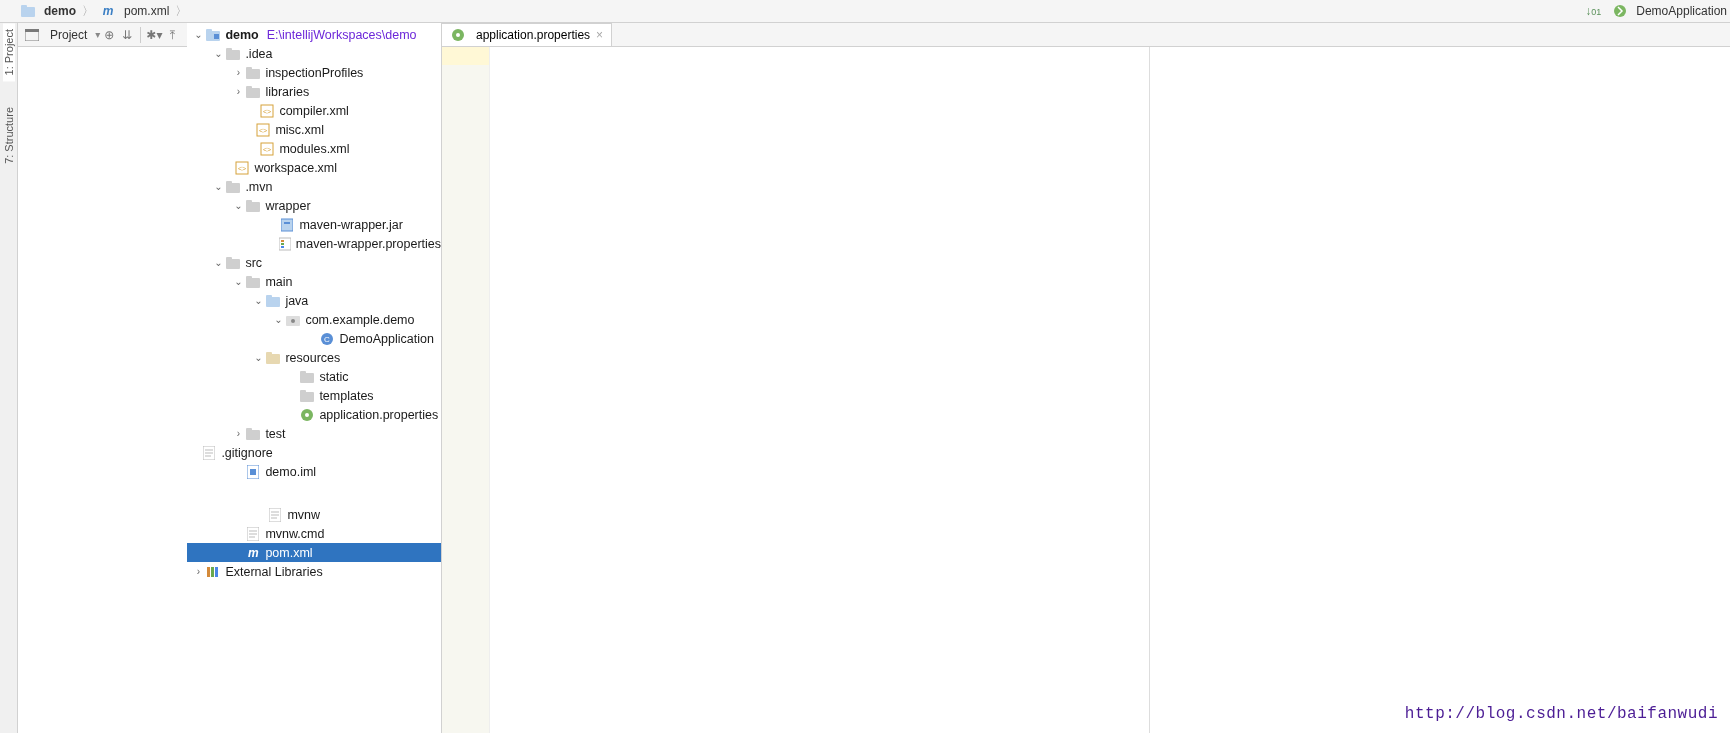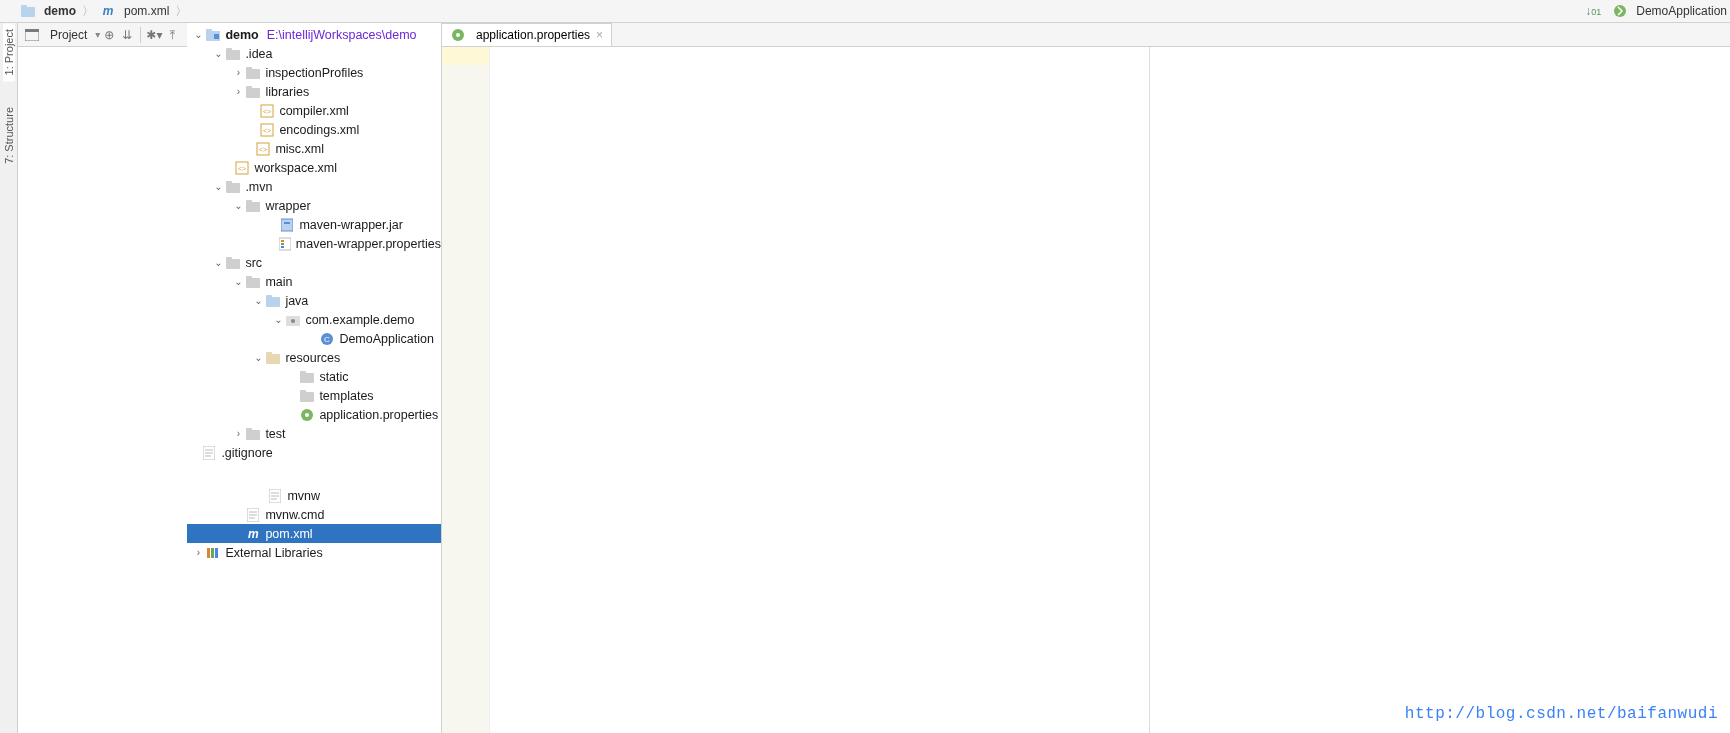--- a/index.html
+++ b/index.html
@@ -60,21 +60,21 @@
 .editor-area { flex:1; display:flex; flex-direction:column; }
 .tab-bar { height:24px; background:#f5f5f5; border-bottom:1px solid #d1d1d1; display:flex; align-items:flex-end;}
 .tab { height:23px; background:#fff; border:1px solid #d1d1d1; border-bottom:none; display:flex; align-items:center; padding:0 8px; font-size:12px; gap:6px; margin-left:-1px;}
 .tab .close { color:#a8a8a8; font-size:12px; cursor:pointer;}
 .editor-body { flex:1; display:flex; }
 .gutter { width:48px; background:#f7f7f0; border-right:1px solid #eee;}
 .gutter .hl { height:18px; background:#fff8d6; width:100%;}
 .code { flex:1; position:relative;}
 .right-split { width:1px; background:#ddd;}
 .right-pane { width:580px; position:relative;}
-.watermark { position:absolute; right:12px; bottom:10px; color:#3b82f6; font-size:16px; font-family: "Courier New", monospace; letter-spacing:0.5px;}
+.watermark { position:absolute; right:12px; bottom:10px; color:#4c1d95; font-size:16px; font-family: "Courier New", monospace; letter-spacing:0.5px;}
 
 svg { display:block; }
 </style>
 </head>
 <body>
 
 <div class="breadcrumb-bar">
   <span class="crumb bold">
     <span class="ic">
       <svg width="14" height="12">
@@ -183,39 +183,39 @@
       <div class="node" style="padding-left:58px;">
         <span class="arrow blank">·</span>
         <span class="ic">
             <svg width="14" height="14">
               <rect x="1" y="1" width="12" height="12" fill="#fff" stroke="#d6a23a"></rect>
               <text x="3" y="10" font-size="7" fill="#d6a23a">&lt;&gt;</text>
             </svg>
           </span>
         <span class="label">compiler.xml</span>
       </div>
-      <div class="node" style="padding-left:58px;">
+      <div class="node" style="padding-left:54px;">
         <span class="arrow blank">·</span>
         <span class="ic">
             <svg width="14" height="14">
               <rect x="1" y="1" width="12" height="12" fill="#fff" stroke="#d6a23a"></rect>
               <text x="3" y="10" font-size="7" fill="#d6a23a">&lt;&gt;</text>
             </svg>
           </span>
-        <span class="label">encodings.xml</span>
-      </div>
-      <div class="node" style="padding-left:54px;">
+        <span class="label">misc.xml</span>
+      </div>
+      <div class="node" style="padding-left:58px;">
         <span class="arrow blank">·</span>
         <span class="ic">
             <svg width="14" height="14">
               <rect x="1" y="1" width="12" height="12" fill="#fff" stroke="#d6a23a"></rect>
               <text x="3" y="10" font-size="7" fill="#d6a23a">&lt;&gt;</text>
             </svg>
           </span>
-        <span class="label">misc.xml</span>
+        <span class="label">modules.xml</span>
       </div>
       <div class="node" style="padding-left:33px;">
         <span class="arrow blank">·</span>
         <span class="ic">
             <svg width="14" height="14">
               <rect x="1" y="1" width="12" height="12" fill="#fff" stroke="#d6a23a"></rect>
               <text x="3" y="10" font-size="7" fill="#d6a23a">&lt;&gt;</text>
             </svg>
           </span>
         <span class="label">workspace.xml</span>
@@ -370,20 +370,30 @@
         <span class="ic">
             <svg width="12" height="14">
               <rect x="0" y="0" width="12" height="14" fill="#fff" stroke="#bbb"></rect>
               <line x1="2" y1="4" x2="10" y2="4" stroke="#bbb"></line>
               <line x1="2" y1="7" x2="10" y2="7" stroke="#bbb"></line>
               <line x1="2" y1="10" x2="8" y2="10" stroke="#bbb"></line>
             </svg>
           </span>
         <span class="label">.gitignore</span>
       </div>
+      <div class="node" style="padding-left:44px;">
+        <span class="arrow blank">·</span>
+        <span class="ic">
+            <svg width="12" height="14">
+              <rect x="0" y="0" width="12" height="14" fill="#fff" stroke="#5a8fd6"></rect>
+              <rect x="3" y="4" width="6" height="6" fill="#5a8fd6"></rect>
+            </svg>
+          </span>
+        <span class="label">demo.iml</span>
+      </div>
       <div class="node" style="padding-left:66px;margin-top:24px;">
         <span class="arrow blank">·</span>
         <span class="ic">
             <svg width="12" height="14">
               <rect x="0" y="0" width="12" height="14" fill="#fff" stroke="#bbb"></rect>
               <line x1="2" y1="4" x2="10" y2="4" stroke="#bbb"></line>
               <line x1="2" y1="7" x2="10" y2="7" stroke="#bbb"></line>
               <line x1="2" y1="10" x2="8" y2="10" stroke="#bbb"></line>
             </svg>
           </span>

